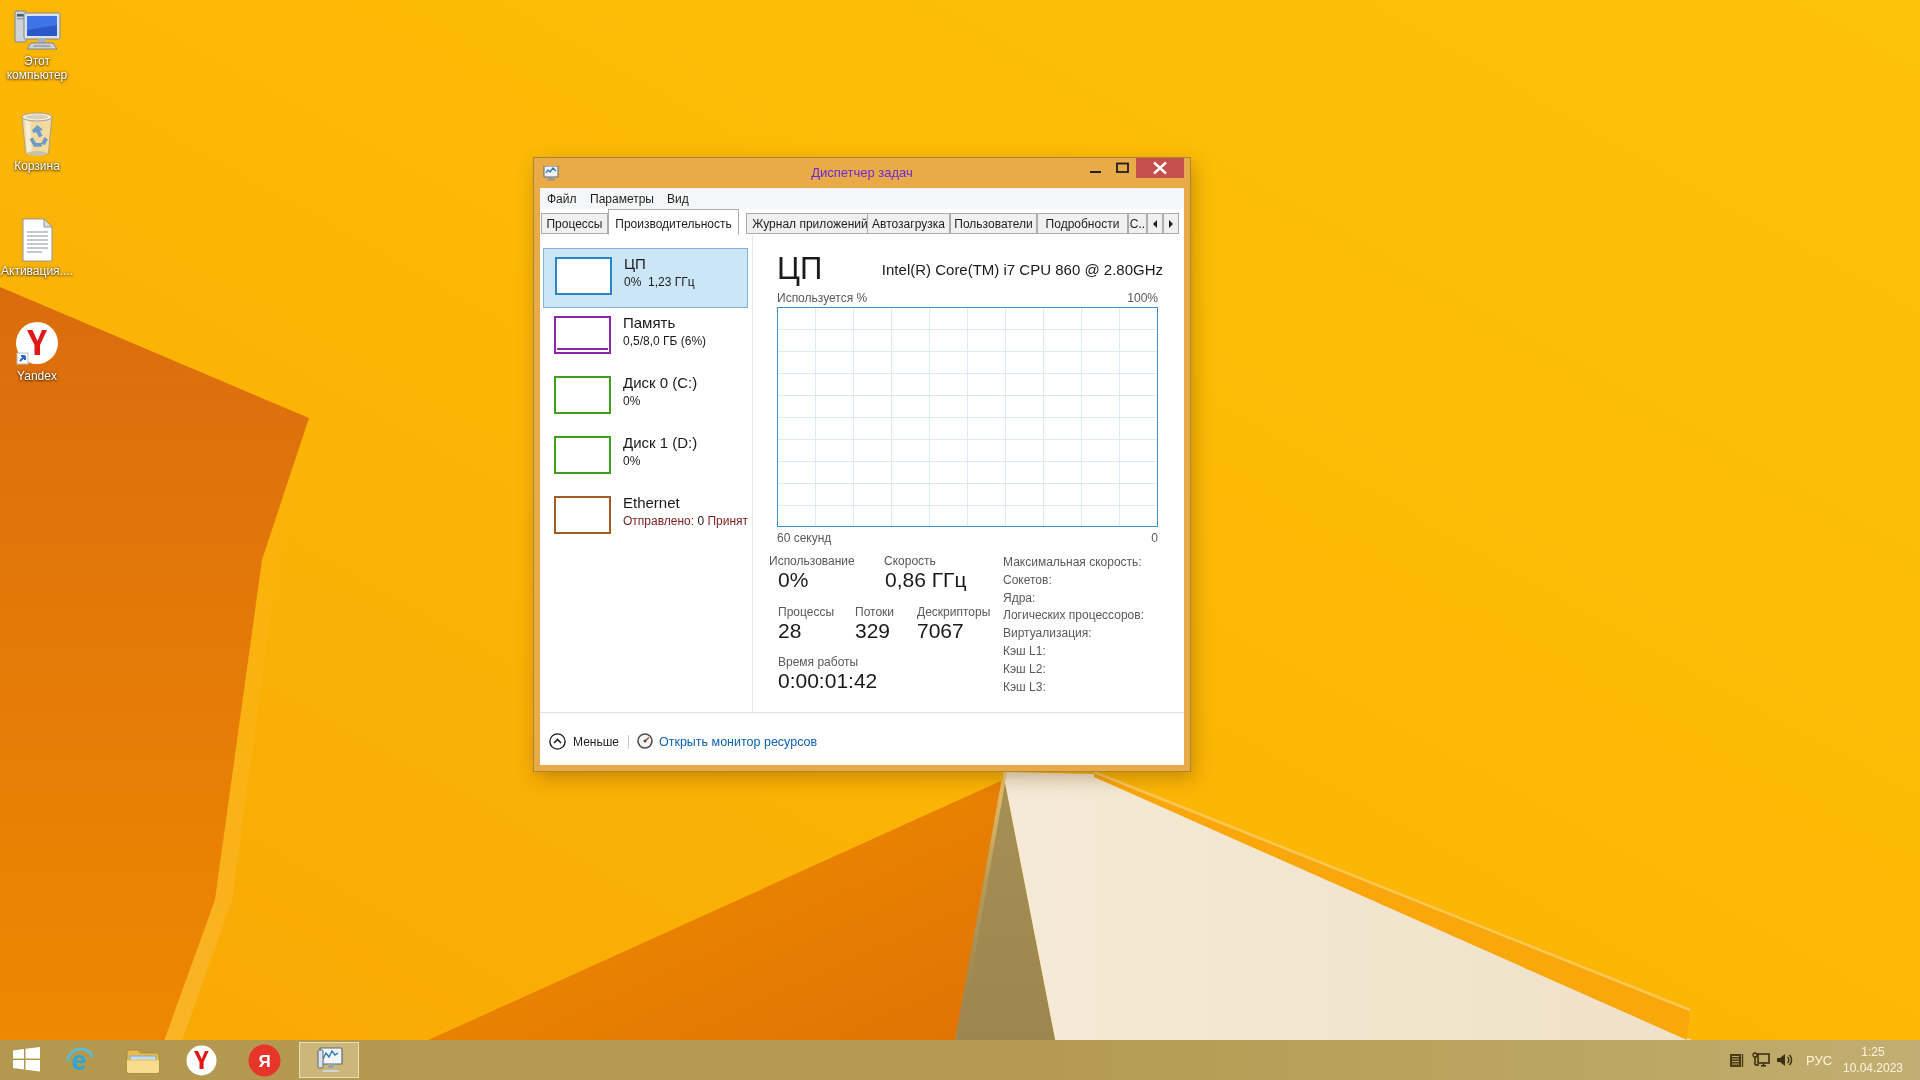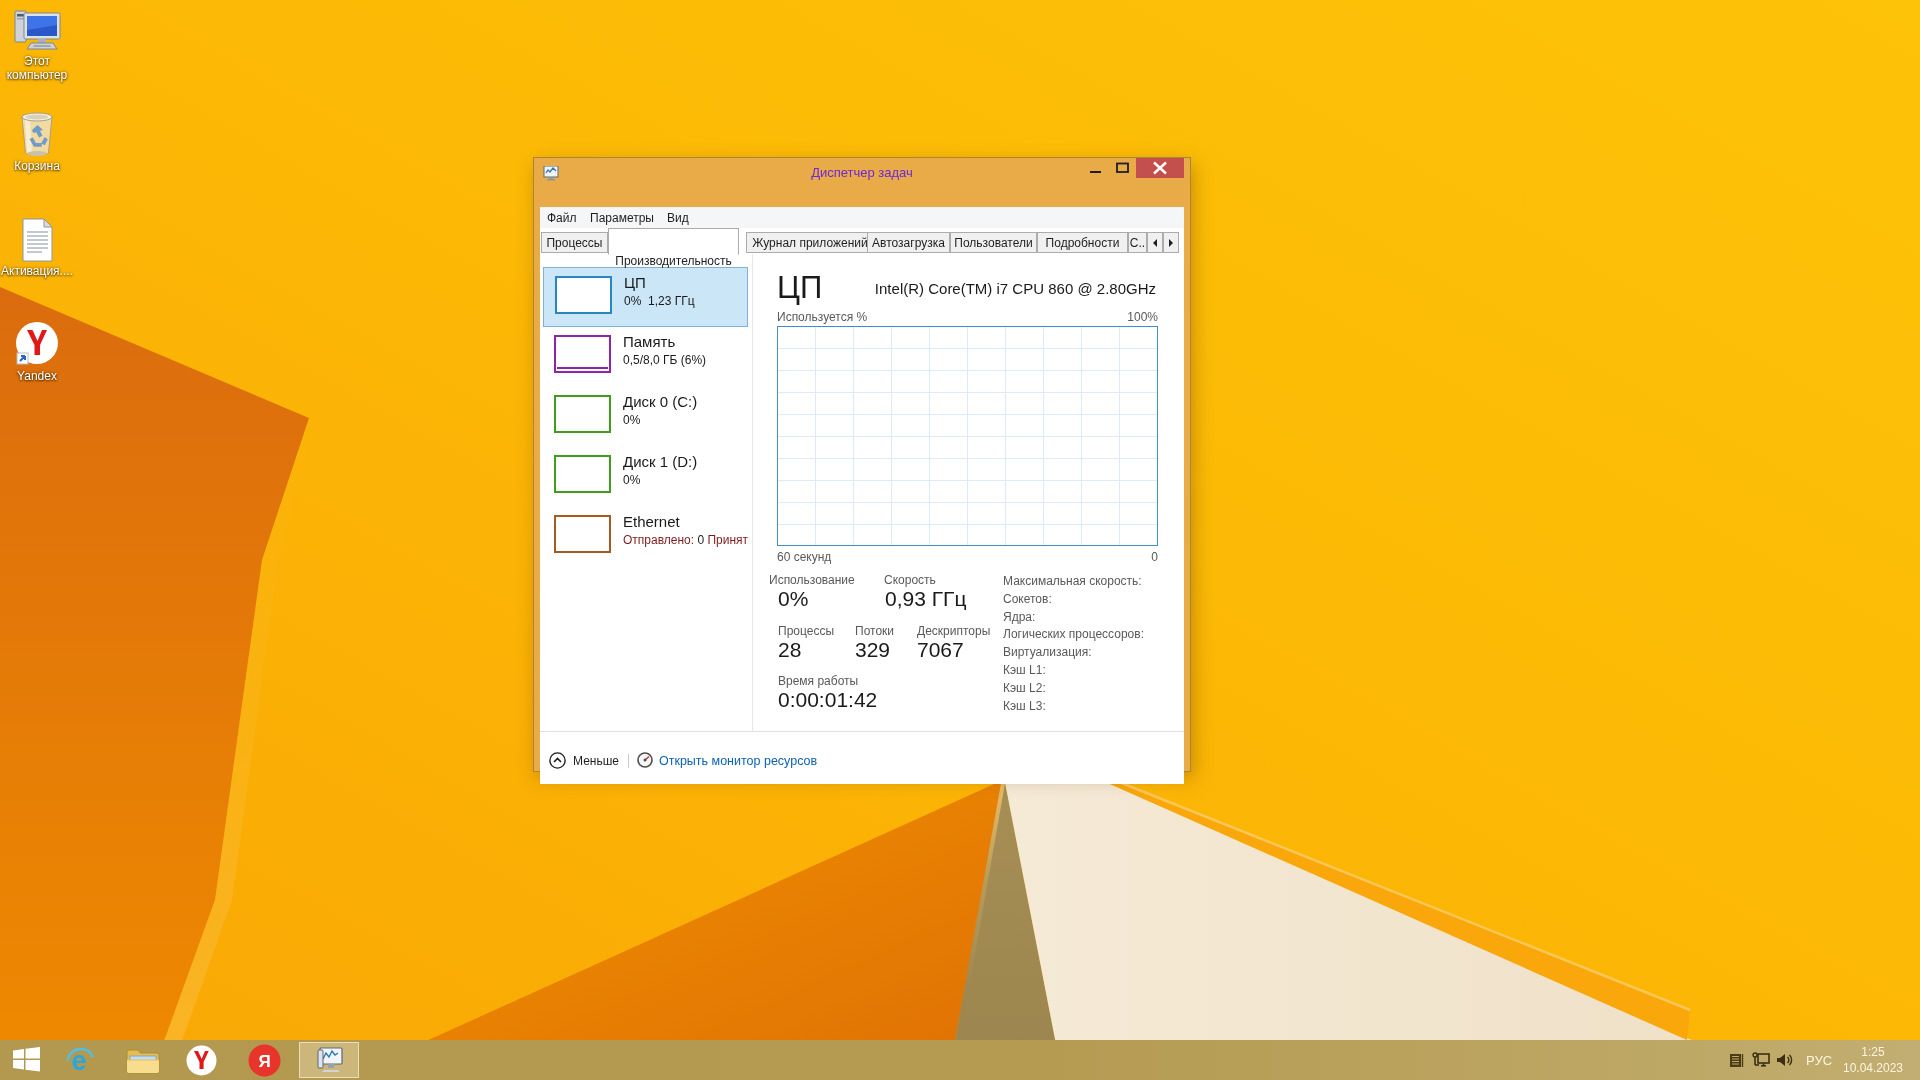--- a/index.html
+++ b/index.html
@@ -10,28 +10,28 @@
   .dicon{position:absolute;width:96px;text-align:center;color:#fff;}
   .dicon .lbl{font-size:12px;line-height:14px;margin-top:2px;
      text-shadow:0 1px 2px rgba(40,30,0,.85),0 0 3px rgba(40,30,0,.6);}
   
   .win{position:absolute;left:534px;top:158px;width:656px;height:613px;
        background:#e8ab47;box-shadow:0 0 0 1px #ae8530, 3px 6px 18px rgba(90,50,0,.35);}
   .titlebar{position:absolute;left:0;top:0;width:100%;height:30px;}
   .title{position:absolute;left:0;top:7px;width:100%;text-align:center;
          font-size:13px;color:#6d28d9;}
   .capbtn{position:absolute;top:0;height:20px;}
-  .client{position:absolute;left:6px;top:30px;width:644px;height:577px;background:#fff;margin-top:19px;}
+  .client{position:absolute;left:6px;top:30px;width:644px;height:577px;background:#fff;}
   .menubar{position:absolute;left:0;top:0;width:100%;height:21px;background:#f5f6f7;
            font-size:12px;color:#1e1e1e;}
   .menubar span{position:absolute;top:4px;}
   .tabs{position:absolute;left:0;top:21px;width:100%;height:26px;background:#fff;font-size:12px;}
   .tab{position:absolute;background:#f0f0f0;border:1px solid #acacac;box-sizing:border-box;
        top:4px;height:21px;text-align:center;color:#1e1e1e;padding-top:3px;}
-  .tab.active{background:#fff;border-bottom:1px solid #fff;top:0;height:26px;padding-top:25px;z-index:3;}
+  .tab.active{background:#fff;border-bottom:1px solid #fff;top:0;height:26px;padding-top:7px;z-index:3;}
   
   .litem{position:absolute;left:3px;width:203px;height:58px;}
   .litem .thumb{position:absolute;left:11px;top:8px;width:57px;height:38px;background:#fff;box-sizing:border-box;}
   .litem .t1{position:absolute;left:80px;top:6px;font-size:15px;color:#1a1a1a;}
   .litem .t2{position:absolute;left:80px;top:26px;font-size:12px;color:#1a1a1a;white-space:nowrap;}
   .gray{color:#7f1d1d;}
   
   .rp{position:absolute;font-size:12px;color:#58595a;}
   .rv{position:absolute;font-weight:300;color:#1a1a1a;}
   
@@ -221,21 +221,21 @@
       </div>
       <div class="litem" style="top:300px;">
         <div class="thumb" style="border:2px solid #a35b22;"></div>
         <div class="t1">Ethernet</div>
         <div class="t2"><span class="gray">Отправлено:</span> 0 <span class="gray">Принят</span></div>
       </div>
 
       <div class="abs" style="left:212px;top:47px;width:1px;height:477px;background:#e7e7e7;"></div>
 
       <div class="rv" style="left:237px;top:63px;font-size:31px;">ЦП</div>
-      <div class="abs" style="left:235px;top:73px;width:381px;text-align:right;font-size:15px;color:#1a1a1a;">Intel(R) Core(TM) i7 CPU 860 @ 2.80GHz</div>
+      <div class="abs" style="left:242px;top:73px;width:381px;text-align:right;font-size:15px;color:#1a1a1a;">Intel(R) Core(TM) i7 CPU 860 @ 2.80GHz</div>
       <div class="rp" style="left:237px;top:103px;">Используется %</div>
       <div class="rp" style="left:237px;top:103px;width:381px;text-align:right;">100%</div>
 
       <svg class="abs" style="left:237px;top:119px;" width="381" height="220">
         <rect x="0.5" y="0.5" width="380" height="219" fill="#fff" stroke="#3e91c6"></rect>
         <g stroke="#dcebf6" stroke-width="1">
           <line x1="38.5" y1="1" x2="38.5" y2="219"></line>
             <line x1="76.5" y1="1" x2="76.5" y2="219"></line>
           <line x1="114.5" y1="1" x2="114.5" y2="219"></line>
             <line x1="152.5" y1="1" x2="152.5" y2="219"></line>
@@ -254,21 +254,21 @@
             <line x1="1" y1="176.5" x2="380" y2="176.5"></line>
           <line x1="1" y1="198.5" x2="380" y2="198.5"></line>
         </g>
       </svg>
       <div class="rp" style="left:237px;top:343px;">60 секунд</div>
       <div class="rp" style="left:237px;top:343px;width:381px;text-align:right;">0</div>
 
       <div class="rp" style="left:229px;top:366px;">Использование</div>
       <div class="rp" style="left:344px;top:366px;">Скорость</div>
       <div class="rv" style="left:238px;top:380px;font-size:21px;">0%</div>
-      <div class="rv" style="left:345px;top:380px;font-size:21px;">0,93 ГГц</div>
+      <div class="rv" style="left:345px;top:380px;font-size:21px;">0,86 ГГц</div>
       <div class="rp" style="left:238px;top:417px;">Процессы</div>
       <div class="rp" style="left:315px;top:417px;">Потоки</div>
       <div class="rp" style="left:377px;top:417px;">Дескрипторы</div>
       <div class="rv" style="left:238px;top:431px;font-size:21px;">28</div>
       <div class="rv" style="left:315px;top:431px;font-size:21px;">329</div>
       <div class="rv" style="left:377px;top:431px;font-size:21px;">7067</div>
       <div class="rp" style="left:238px;top:467px;">Время работы</div>
       <div class="rv" style="left:238px;top:481px;font-size:21px;">0:00:01:42</div>
 
       <div class="rp" style="left:463px;top:366px;line-height:17.8px;">

